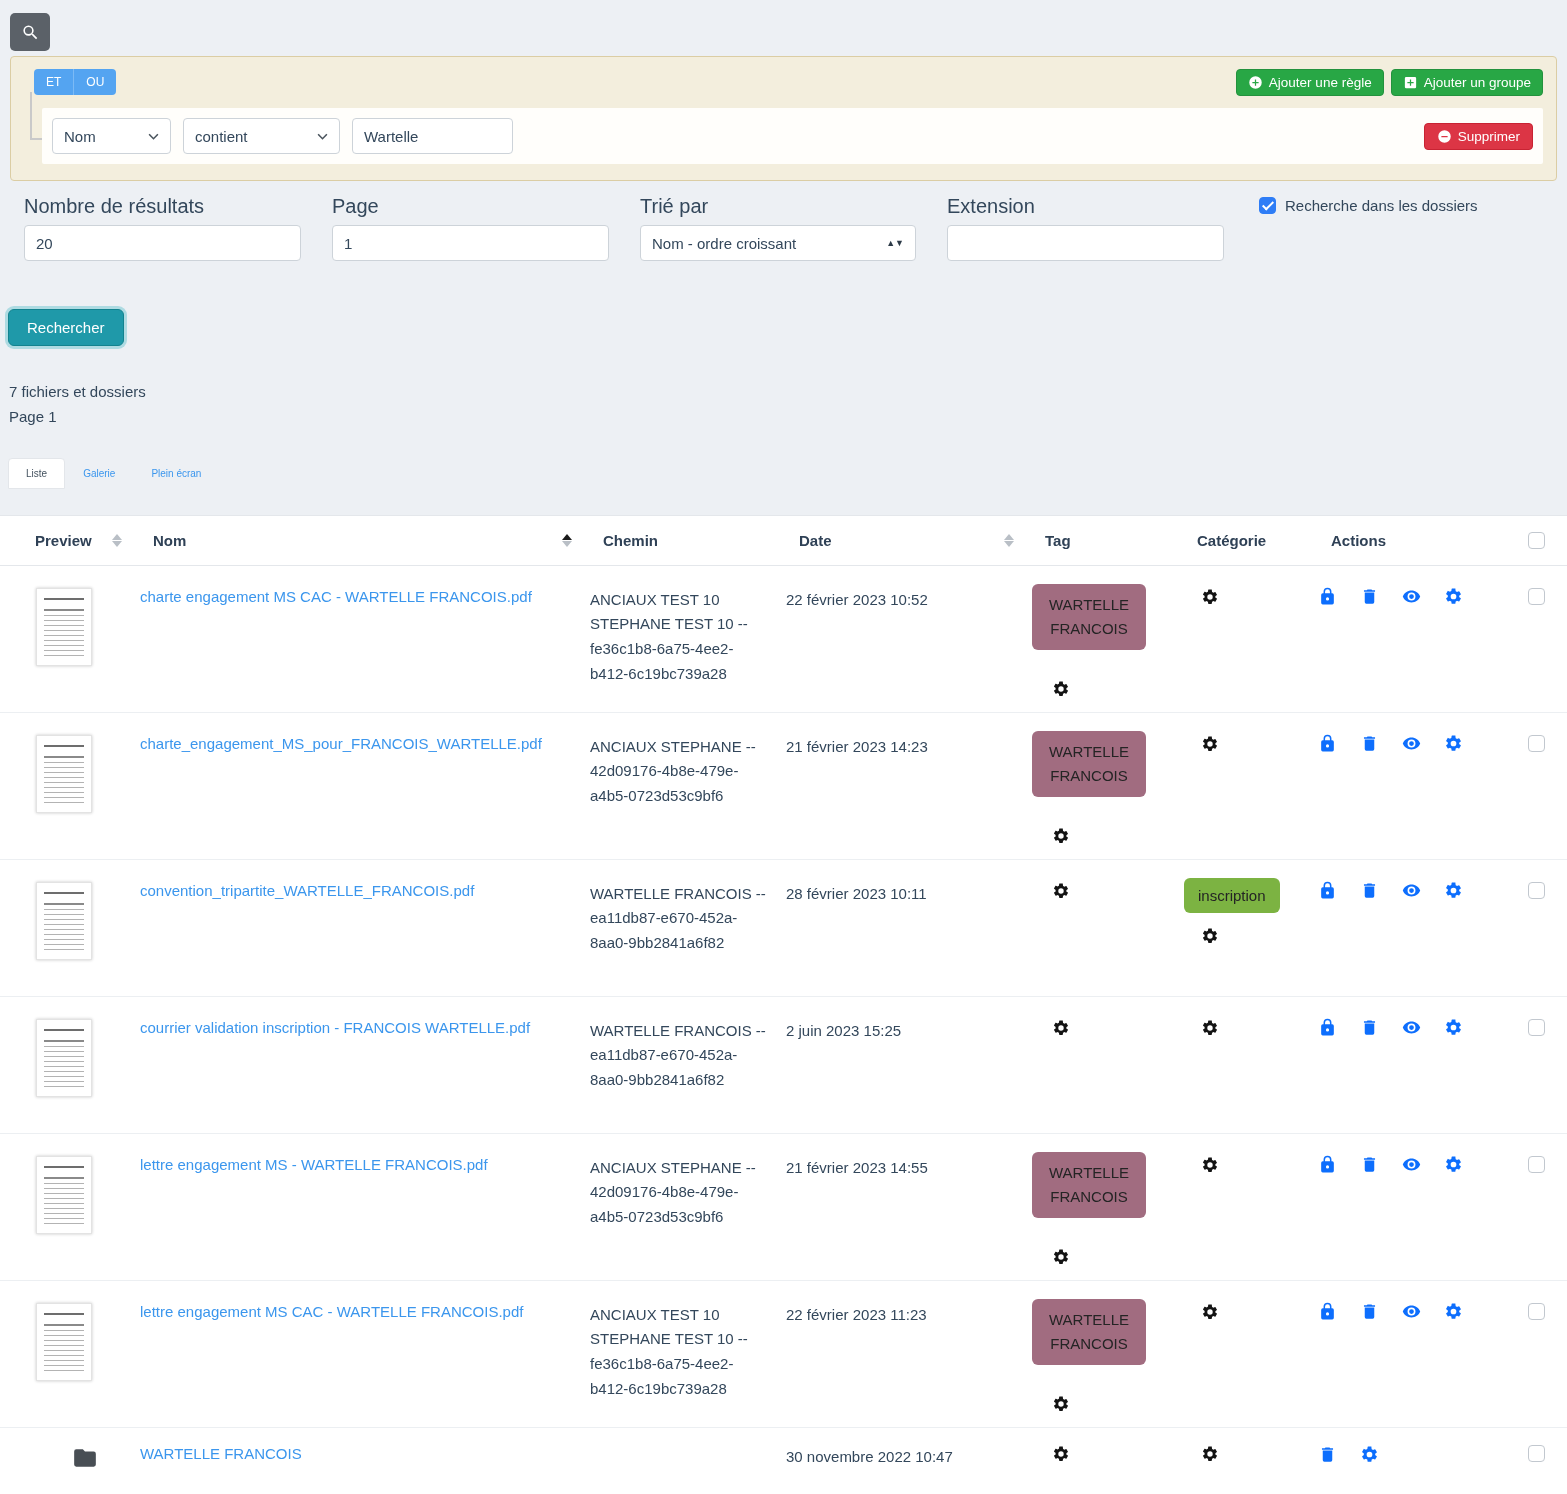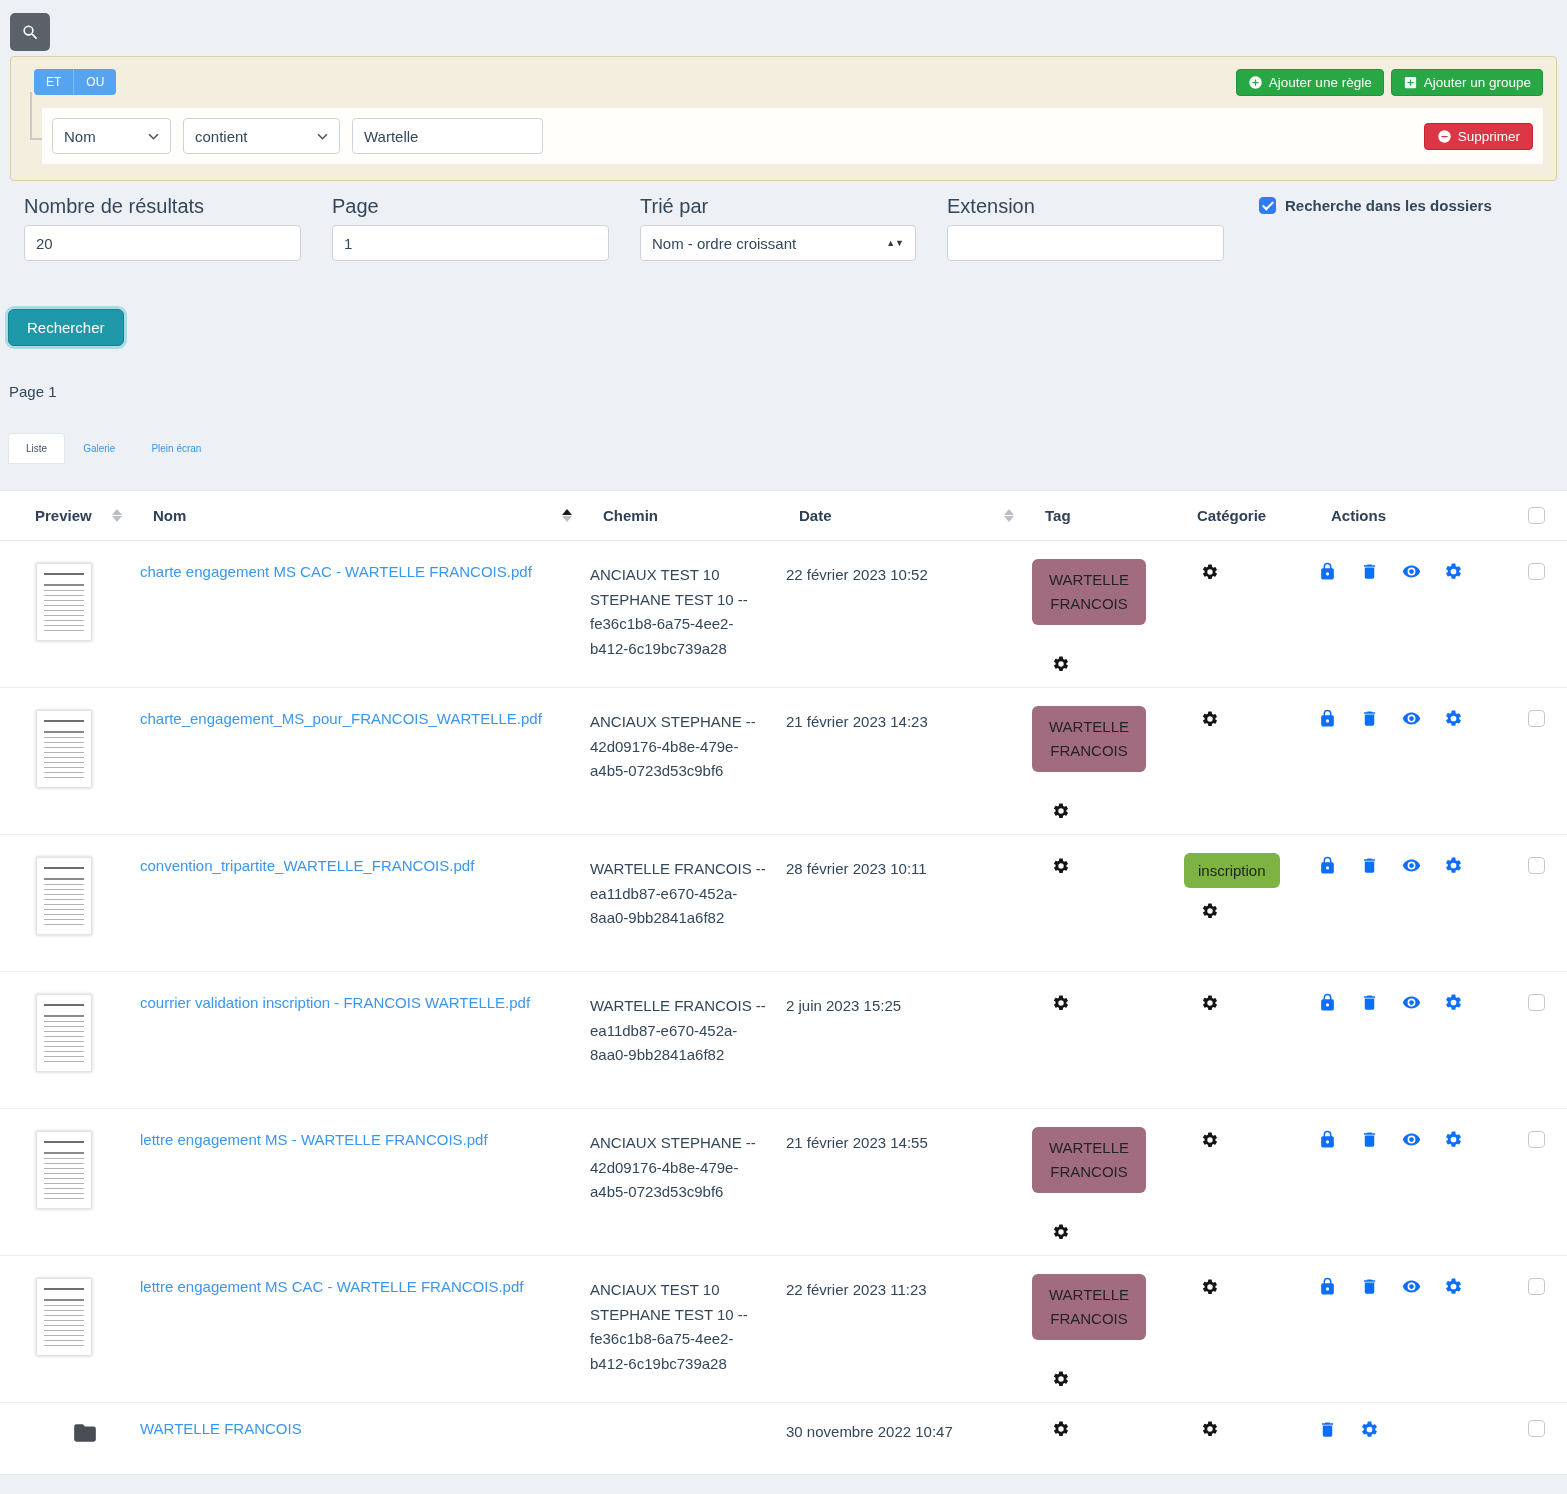--- a/index.html
+++ b/index.html
@@ -55,33 +55,33 @@
   }
   .ctl {
     background: #fff; border: 1px solid #cdd3d9; border-radius: 4px; height: 36px;
     font-size: 15px; color: #33475b; padding: 0 11px;
     display: inline-flex; align-items: center;
   }
   .select { justify-content: space-between; cursor: pointer; }
   .select .chev { width: 11px; height: 7px; color: #49535c; margin-left: 14px; }
   .sel-field { width: 119px; }
   .sel-operator { width: 157px; }
-  .rule-input { width: 191px; font-family: inherit; }
+  .rule-input { width: 161px; font-family: inherit; }
   input.ctl { outline: none; }
 
   
   .filters {
     display: flex; margin: 14px 24px 0 24px; gap: 31px; align-items: flex-start;
   }
   .fgroup { display: flex; flex-direction: column; gap: 7px; }
   .fgroup label { font-size: 20px; color: #33475b; }
   .finput { width: 277px; height: 36px; font-family: inherit; }
   .sort-select { width: 276px; }
   .updown { display: inline-flex; flex-direction: column; line-height: 0.55; font-size: 9px; color: #2c3a47; margin-left: auto; }
-  .chkrow { display: flex; align-items: flex-end; gap: 9px; margin-left: 4px; padding-top: 2px; font-weight: bold; }
+  .chkrow { display: flex; align-items: flex-end; gap: 9px; margin-left: 4px; padding-top: 2px; }
   .cbx {
     width: 17px; height: 17px; background: #fff; border: 1px solid #c2c8cf;
     border-radius: 4px; display: inline-flex; align-items: center; justify-content: center;
     cursor: pointer; flex: 0 0 auto;
   }
   .cbx.checked { background: #2e7df6; border-color: #2e7df6; }
   .cbx.checked::after {
     content: ''; width: 4px; height: 9px; margin-top: -2px;
     border: solid #fff; border-width: 0 2px 2px 0; transform: rotate(45deg);
   }
@@ -251,20 +251,21 @@
   </div>
   <div class="chkrow">
     <span class="cbx checked"></span>
     <span>Recherche dans les dossiers</span>
   </div>
 </div>
 
 <button class="btn-search">Rechercher</button>
 
 <div class="summary">
+  <div>7 fichiers et dossiers</div>
   <div>Page 1</div>
 </div>
 
 <div class="tabs">
   <div class="tab active">Liste</div>
   <div class="tab">Galerie</div>
   <div class="tab">Plein écran</div>
 </div>
 
 <div class="table">

